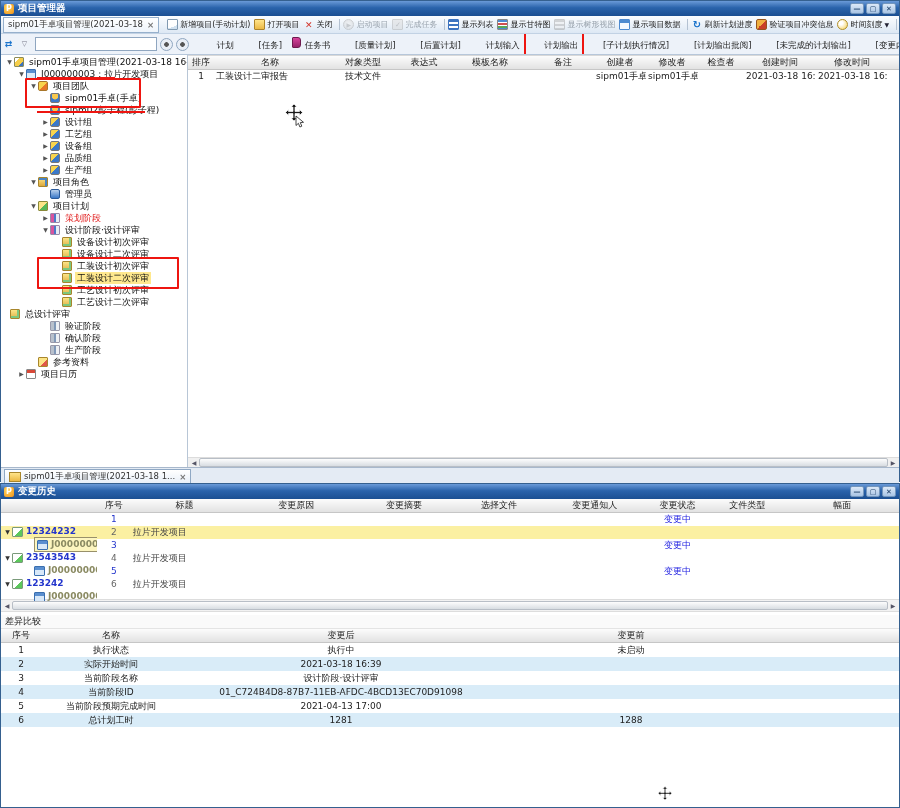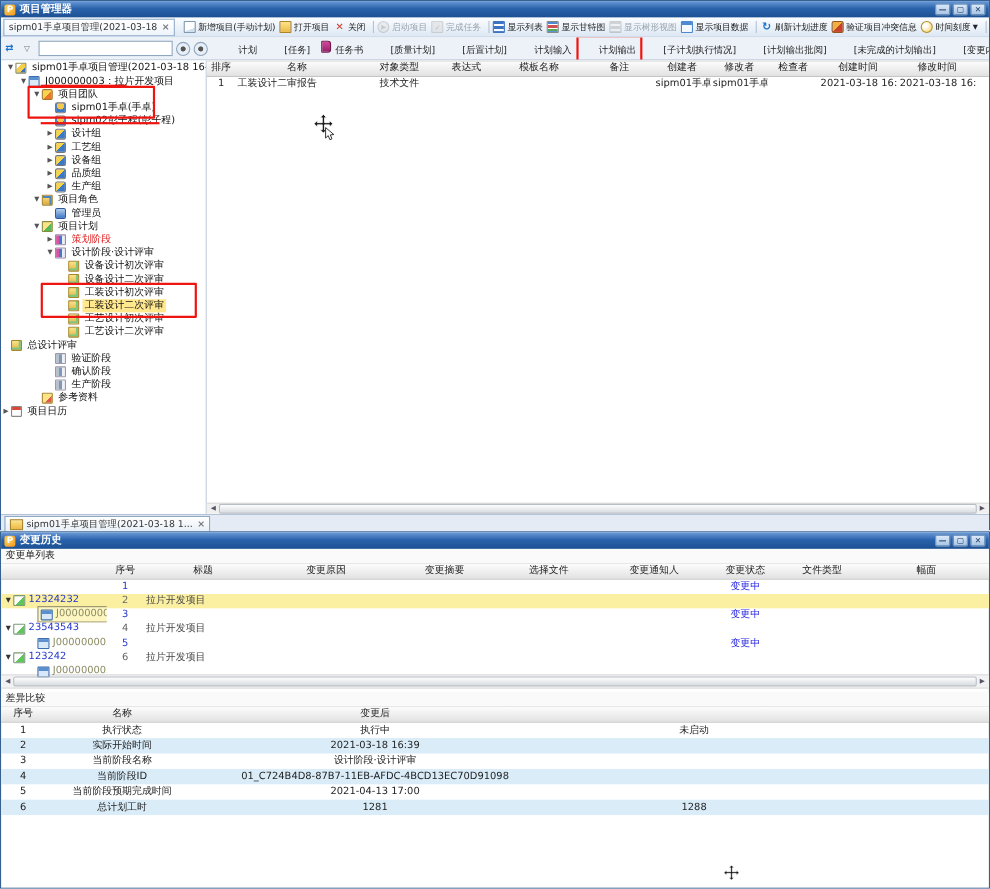--- a/index.html
+++ b/index.html
@@ -133,21 +133,21 @@
   .ric{width:11px;height:10px;display:inline-block;margin-right:3px;flex:none;border-radius:1px;box-sizing:border-box;}
   .ic-change{background:linear-gradient(135deg,#fff 55%,#5cc85c 55%);border:1px solid #7a9a7a;}
   .ic-projrow{background:linear-gradient(#5a8fd0 0 3px,#d8e8f8 3px);border:1px solid #3a6faf;}
   .codewrap{display:inline-flex;align-items:center;}
   .crow .code{color:#2335cc;}
   .crow .seqv{color:#2335cc;}
   .crow.child .seqv{color:#666;}
   .crow.child .cell-code{padding-left:24px;}
   .crow.child .code{color:#8a8a62;}
   .crow.selected .codewrap{border:1px solid #98906a;padding:0 2px;background:#fdf6c0;}
-  .cell-code{display:flex;align-items:center;}
+  .cell-code{display:flex;align-items:center;font-weight:bold;}
   .titlev{color:#444;}
   .statusv{color:#1a1ae0;}
   .ch-spacer{height:8px;}
   .ch-scroll{height:11px;background:#f2f2f2;border-top:1px solid #ddd;border-bottom:1px solid #ddd;display:flex;align-items:center;padding:0 1px;}
   .sec-label2{margin-top:3px;}
   .d-seq{width:40px;}.d-name{width:140px;}.d-after{width:320px;}.d-before{width:260px;}.d-fill{flex:1;}
   .df-head{display:flex;height:13px;line-height:13px;background:linear-gradient(#fcfcfc,#e2e2e2);border-bottom:1px solid #c6c6c6;color:#222;}
   .drow{display:flex;height:14px;line-height:14px;color:#222;}
   #drow-host .drow:nth-of-type(even){background:#d9ecf8;}
 
@@ -495,21 +495,21 @@
             <span class="ticon ic-stage2"></span>
             <span class="lbl">生产阶段</span>
           </div>
 
           <div class="trow" style="padding-left: 28px;">
             <span class="texp"></span>
             <span class="ticon ic-docs"></span>
             <span class="lbl">参考资料</span>
           </div>
 
-          <div class="trow" style="padding-left: 0;">
+          <div class="trow" style="padding-left: 16px;">
             <span class="texp closed"></span>
             <span class="ticon ic-calendar"></span>
             <span class="lbl">项目日历</span>
           </div>
         </div>
     </div>
 
     <div id="right-panel">
       <div class="obt-head">
         <span class="oc oc1">排序</span>
@@ -561,21 +561,20 @@
   <div class="titlebar">
     <span class="logo">P</span>
     <span>变更历史</span>
     <span class="winbtns">
       <span class="wbtn">—</span>
       <span class="wbtn">▢</span>
       <span class="wbtn">✕</span>
     </span>
   </div>
 
-  <div class="sec-label">变更单列表</div>
 
   <div class="ch-head">
     <span class="chc w-code" style="text-align:center;">代号</span>
     <span class="chc w-seq">序号</span>
     <span class="chc w-title" style="text-align:center;">标题</span>
     <span class="chc w-reason">变更原因</span>
     <span class="chc w-summary">变更摘要</span>
     <span class="chc w-file">选择文件</span>
     <span class="chc w-notify">变更通知人</span>
     <span class="chc w-status">变更状态</span>
@@ -706,20 +705,21 @@
     <span class="sthumb"></span>
     <span class="sarr">▶</span>
   </div>
 
   <div class="sec-label sec-label2">差异比较</div>
 
   <div class="df-head">
     <span class="chc d-seq">序号</span>
     <span class="chc d-name">名称</span>
     <span class="chc d-after">变更后</span>
+    <span class="chc d-before">变更前</span>
     <span class="chc d-fill"></span>
   </div>
 
   <div id="drow-host">
 
       <div class="drow">
         <span class="chc d-seq">1</span>
         <span class="chc d-name">执行状态</span>
         <span class="chc d-after">执行中</span>
         <span class="chc d-before">未启动</span>

